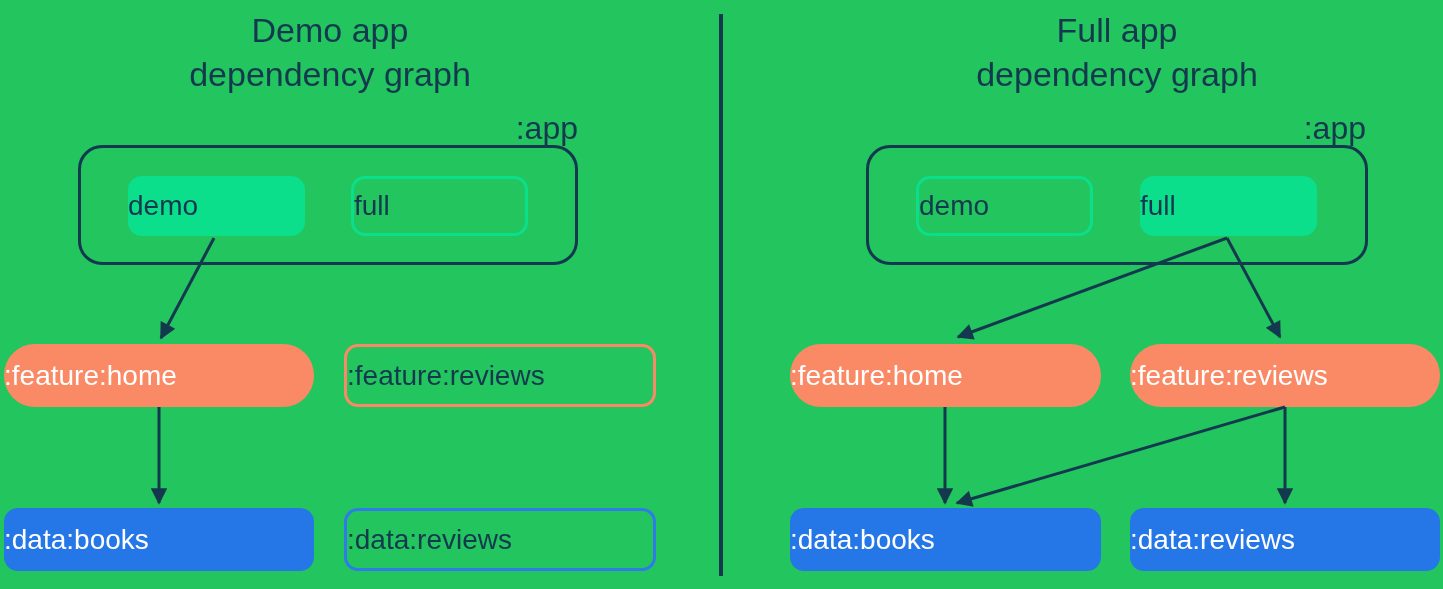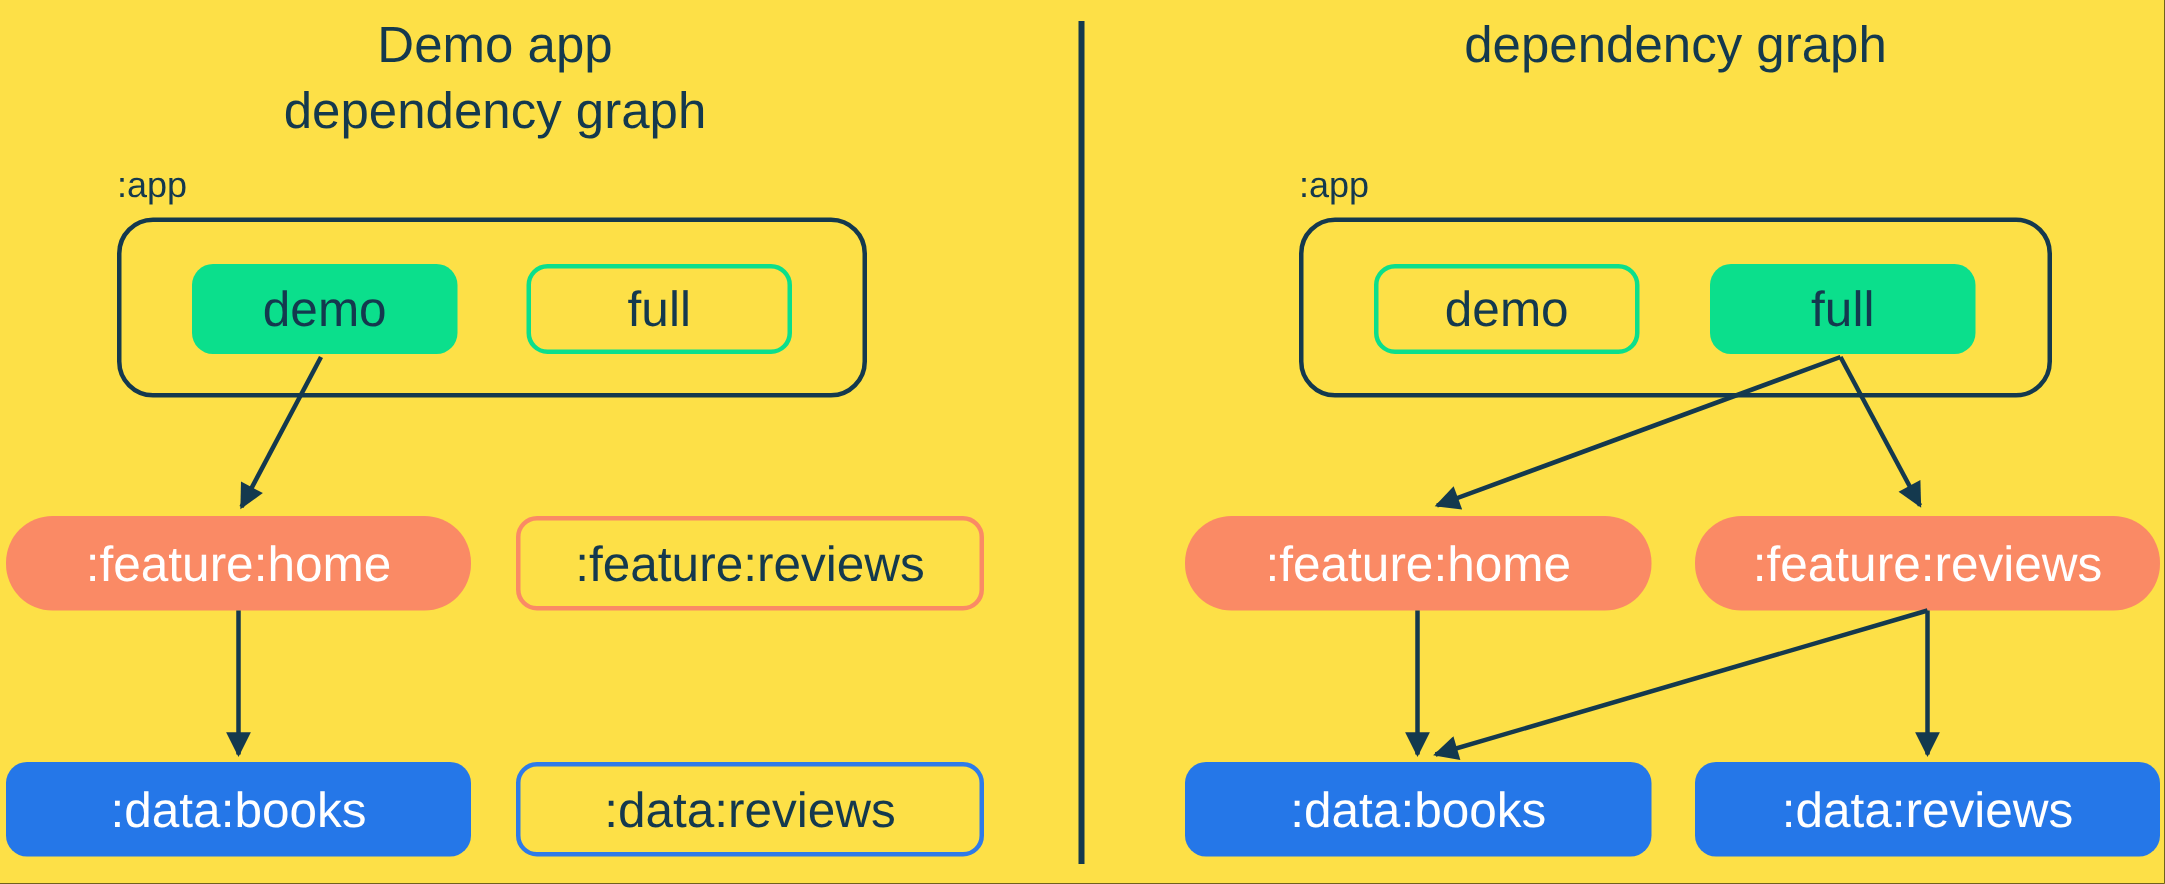--- a/index.html
+++ b/index.html
@@ -1,20 +1,20 @@
 <!DOCTYPE html>
 <html><head>
 <meta charset="utf-8">
 <style>
   html, body { margin: 0; padding: 0; background: #000; }
   .canvas {
     position: relative;
     width: 1443px;
     height: 589px;
-    background: #fde047;
+    background: #22c55e;
     font-family: "Liberation Sans", sans-serif;
     overflow: hidden;
   }
 
   .panel-title {
     position: absolute;
     top: 8px;
     width: 500px;
     text-align: center;
     color: #14394E;
@@ -23,23 +23,23 @@
     line-height: 44px;
   }
   .panel-title span { display: block; }
   .title-left  { left: 80px; }
   .title-right { left: 867px; }
 
   .app-label {
     position: absolute;
     top: 110px;
     width: 500px;
-    text-align: left;
+    text-align: right;
     color: #14394E;
-    font-size: 24px;
+    font-size: 32px;
     font-weight: 500;
   }
   .app-label-left  { left: 78px; }
   .app-label-right { left: 866px; }
 
   .app-box {
     position: absolute;
     top: 145px;
     height: 120px;
     border: 3px solid #14394E;
@@ -47,24 +47,24 @@
     box-sizing: border-box;
     background: transparent;
   }
   .app-box-left  { left: 78px;  width: 500px; }
   .app-box-right { left: 866px; width: 502px; }
 
   .node {
     position: absolute;
     display: flex;
     align-items: center;
-    justify-content: center;
+    justify-content: flex-start;
     box-sizing: border-box;
     border-radius: 14px;
-    font-size: 33px;
+    font-size: 28px;
     font-weight: 400;
     white-space: nowrap;
   }
 
   .chip { top: 176px; width: 177px; height: 60px; }
   .green-filled  { background: #0BDF8C; color: #14394E; }
   .green-outline { background: transparent; border: 3px solid #0BDF8C; color: #14394E; }
 
   .row-node { height: 63px; }
   .orange-filled  { background: #FA8A65; color: #FFFFFF; border-radius: 31px; }
@@ -119,20 +119,21 @@
   <div class="node row-node blue-filled" style="left:4px; top:508px; width:310px;">
     <span>:data:books</span>
   </div>
   <div class="node row-node blue-outline" style="left:344px; top:508px; width:312px;">
     <span>:data:reviews</span>
   </div>
 
   <div class="divider"></div>
 
   <div class="panel-title title-right">
+    <span>Full app</span>
     <span>dependency graph</span>
   </div>
 
   <div class="app-label app-label-right">:app</div>
   <div class="app-box app-box-right"></div>
 
   <div class="node chip green-outline" style="left:916px;">
     <span>demo</span>
   </div>
   <div class="node chip green-filled" style="left:1140px;">

